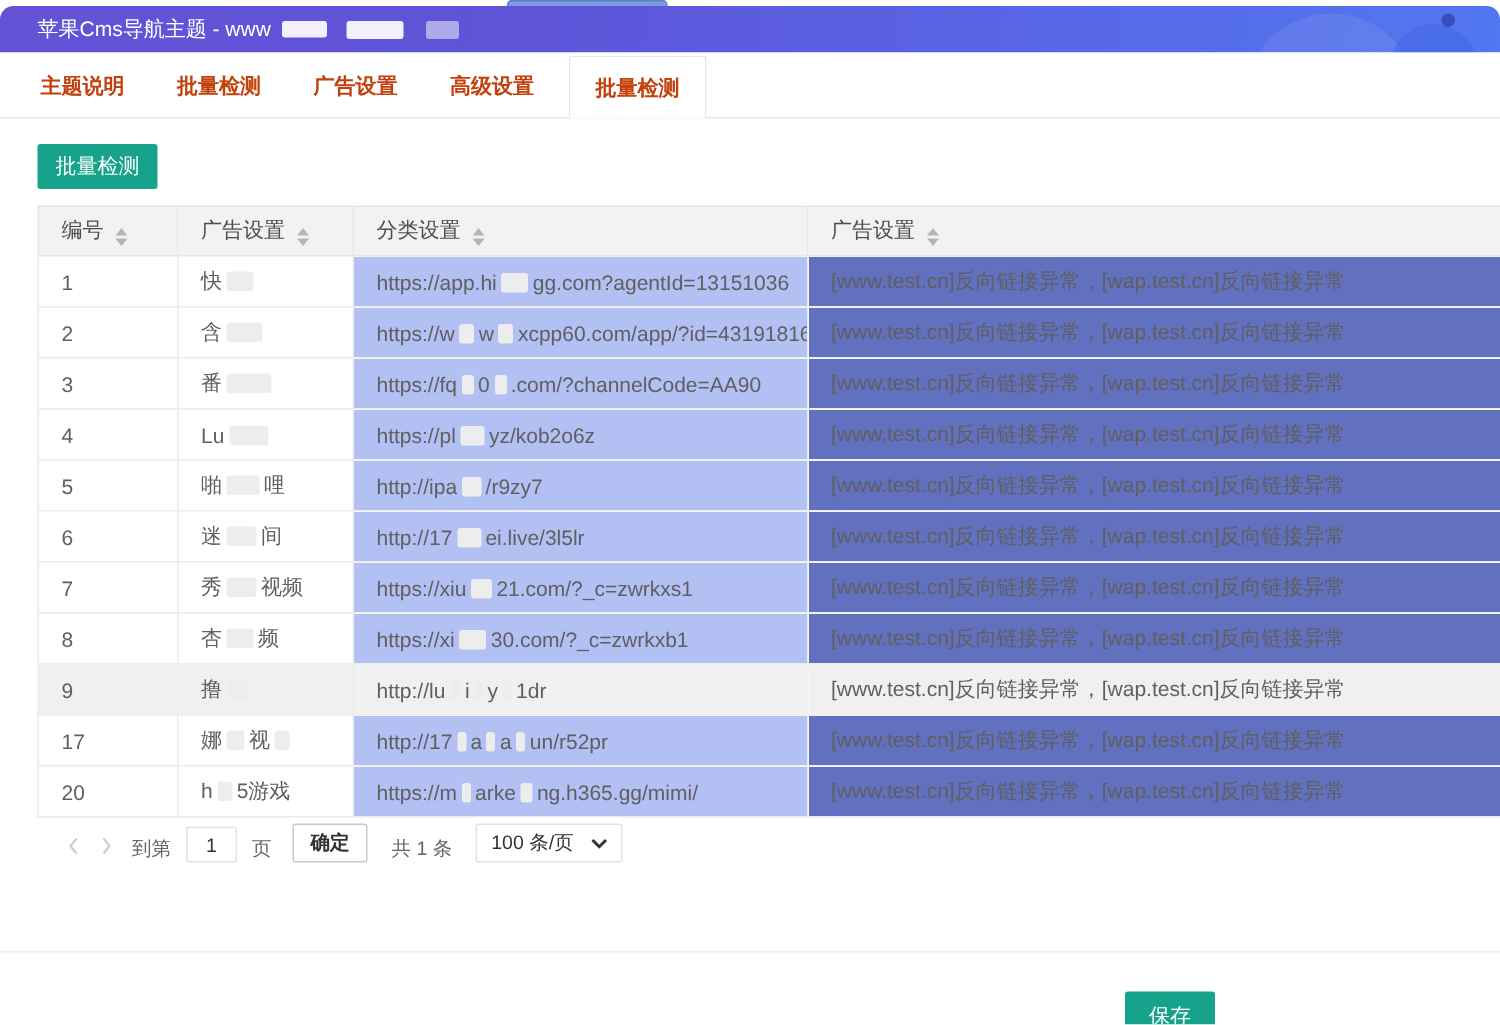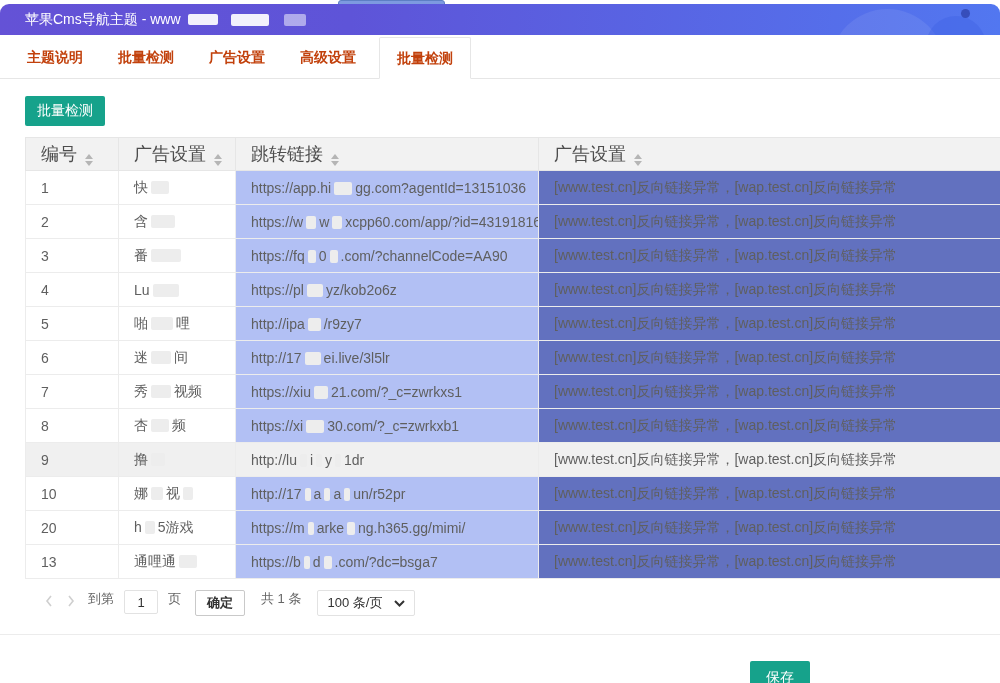--- a/index.html
+++ b/index.html
@@ -30,31 +30,31 @@
   .tab.active { background:#fff; border:1px solid #e6e6e6; border-bottom:1px solid #fff;
     margin-bottom:-1px; line-height:40px; padding:0 17px; border-radius:2px 2px 0 0; }
 
   
   .content { padding:17px 0 0 25px; }
   .btn-teal { width:80px; height:30px; background:#16a28b; color:#fff; border:none;
     border-radius:2px; font-size:14px; cursor:pointer; font-family:inherit; }
   table { border-collapse:collapse; width:975px; table-layout:fixed; margin-top:11px; }
   col.c0{width:93px} col.c1{width:117px} col.c2{width:303px} col.c3{width:462px}
   th,td { border:1px solid #ececec; text-align:left; padding:0 15px; white-space:nowrap; overflow:hidden; }
-  thead th { background:#f2f2f2; border-color:#e6e6e6; height:33px; font-size:18px; font-weight:400; color:#4d4d4d; }
+  thead th { background:#f2f2f2; border-color:#e6e6e6; height:33px; font-size:14px; font-weight:400; color:#4d4d4d; }
   tbody td { height:34px; font-size:14px; color:#5f5f5f; }
   tbody tr.hov td { background:#f0f0f0; }
   .sort { display:inline-flex; flex-direction:column; gap:2px; margin-left:8px; vertical-align:1px; }
   .sort .up { width:0; height:0; border:4px solid transparent; border-top:none; border-bottom:5px solid #b5b5b5; }
   .sort .dn { width:0; height:0; border:4px solid transparent; border-bottom:none; border-top:5px solid #b5b5b5; }
   .redact { display:inline-block; height:13px; background:#ededed; border-radius:2px;
     vertical-align:middle; margin:0 3px; }
 
   
-  .pagination { height:30px; display:flex; align-items:flex-start; padding-left:13px; margin-top:11px; color:#666; font-size:13px; }
+  .pagination { height:30px; display:flex; align-items:flex-end; padding-left:13px; margin-top:0; color:#666; font-size:13px; }
   .pg-btn { width:22px; height:22px; display:inline-flex; align-items:center; justify-content:center; cursor:pointer; }
   .pg-label { margin:0 6px; color:#666; font-size:13px; }
   .pg-input { width:34px; height:24px; border:1px solid #e2e2e2; border-radius:2px; text-align:center;
     font-size:13px; color:#333; margin:0 4px; font-family:inherit; }
   .pg-confirm { height:26px; padding:0 11px; margin:0 8px; background:#fff; border:1px solid #c9c9c9;
     border-radius:2px; font-size:13px; font-weight:700; color:#333; cursor:pointer; font-family:inherit; }
   .pg-total { margin:0 8px; }
   .pg-select { height:26px; margin-left:8px; border:1px solid #e2e2e2; border-radius:2px;
     display:inline-flex; align-items:center; gap:12px; padding:0 9px; color:#333; cursor:pointer; font-size:13px; }
 
@@ -100,21 +100,21 @@
       <thead>
           <tr id="theadrow">
             <th><span>编号</span><span class="sort">
                 <i class="up"></i>
                 <i class="dn"></i>
               </span></th>
             <th><span>广告设置</span><span class="sort">
                 <i class="up"></i>
                 <i class="dn"></i>
               </span></th>
-            <th><span>跳转链接</span><span class="sort">
+            <th><span>分类设置</span><span class="sort">
                 <i class="up"></i>
                 <i class="dn"></i>
               </span></th>
             <th><span>广告设置</span><span class="sort">
                 <i class="up"></i>
                 <i class="dn"></i>
               </span></th>
           </tr>
         </thead>
       <tbody id="tbody">
@@ -166,35 +166,29 @@
             <td>https://xi<span class="redact" style="width: 18px;"></span>30.com/?_c=zwrkxb1</td>
             <td>[www.test.cn]反向链接异常，[wap.test.cn]反向链接异常</td>
           </tr>
           <tr class="hov">
             <td>9</td>
             <td>撸<span class="redact" style="width: 14px;"></span></td>
             <td>http://lu<span class="redact" style="width: 7px;"></span>i<span class="redact" style="width: 6px;"></span>y<span class="redact" style="width: 6px;"></span>1dr</td>
             <td>[www.test.cn]反向链接异常，[wap.test.cn]反向链接异常</td>
           </tr>
           <tr>
-            <td>10</td>
+            <td>17</td>
             <td>娜<span class="redact" style="width: 12px;"></span>视<span class="redact" style="width: 10px;"></span></td>
             <td>http://17<span class="redact" style="width: 6px;"></span>a<span class="redact" style="width: 6px;"></span>a<span class="redact" style="width: 6px;"></span>un/r52pr</td>
             <td>[www.test.cn]反向链接异常，[wap.test.cn]反向链接异常</td>
           </tr>
           <tr>
             <td>20</td>
             <td>h<span class="redact" style="width: 10px;"></span>5游戏</td>
             <td>https://m<span class="redact" style="width: 6px;"></span>arke<span class="redact" style="width: 8px;"></span>ng.h365.gg/mimi/</td>
-            <td>[www.test.cn]反向链接异常，[wap.test.cn]反向链接异常</td>
-          </tr>
-          <tr>
-            <td>13</td>
-            <td>通哩通<span class="redact" style="width: 18px;"></span></td>
-            <td>https://b<span class="redact" style="width: 6px;"></span>d<span class="redact" style="width: 8px;"></span>.com/?dc=bsga7</td>
             <td>[www.test.cn]反向链接异常，[wap.test.cn]反向链接异常</td>
           </tr>
         </tbody>
     </table>
 
     <div class="pagination">
       <span class="pg-btn">
         <svg width="12" height="14" viewBox="0 0 12 14">
             <polyline points="8,2 4,7 8,12" fill="none" stroke="#cfcfcf" stroke-width="1.6"></polyline>
           </svg>

